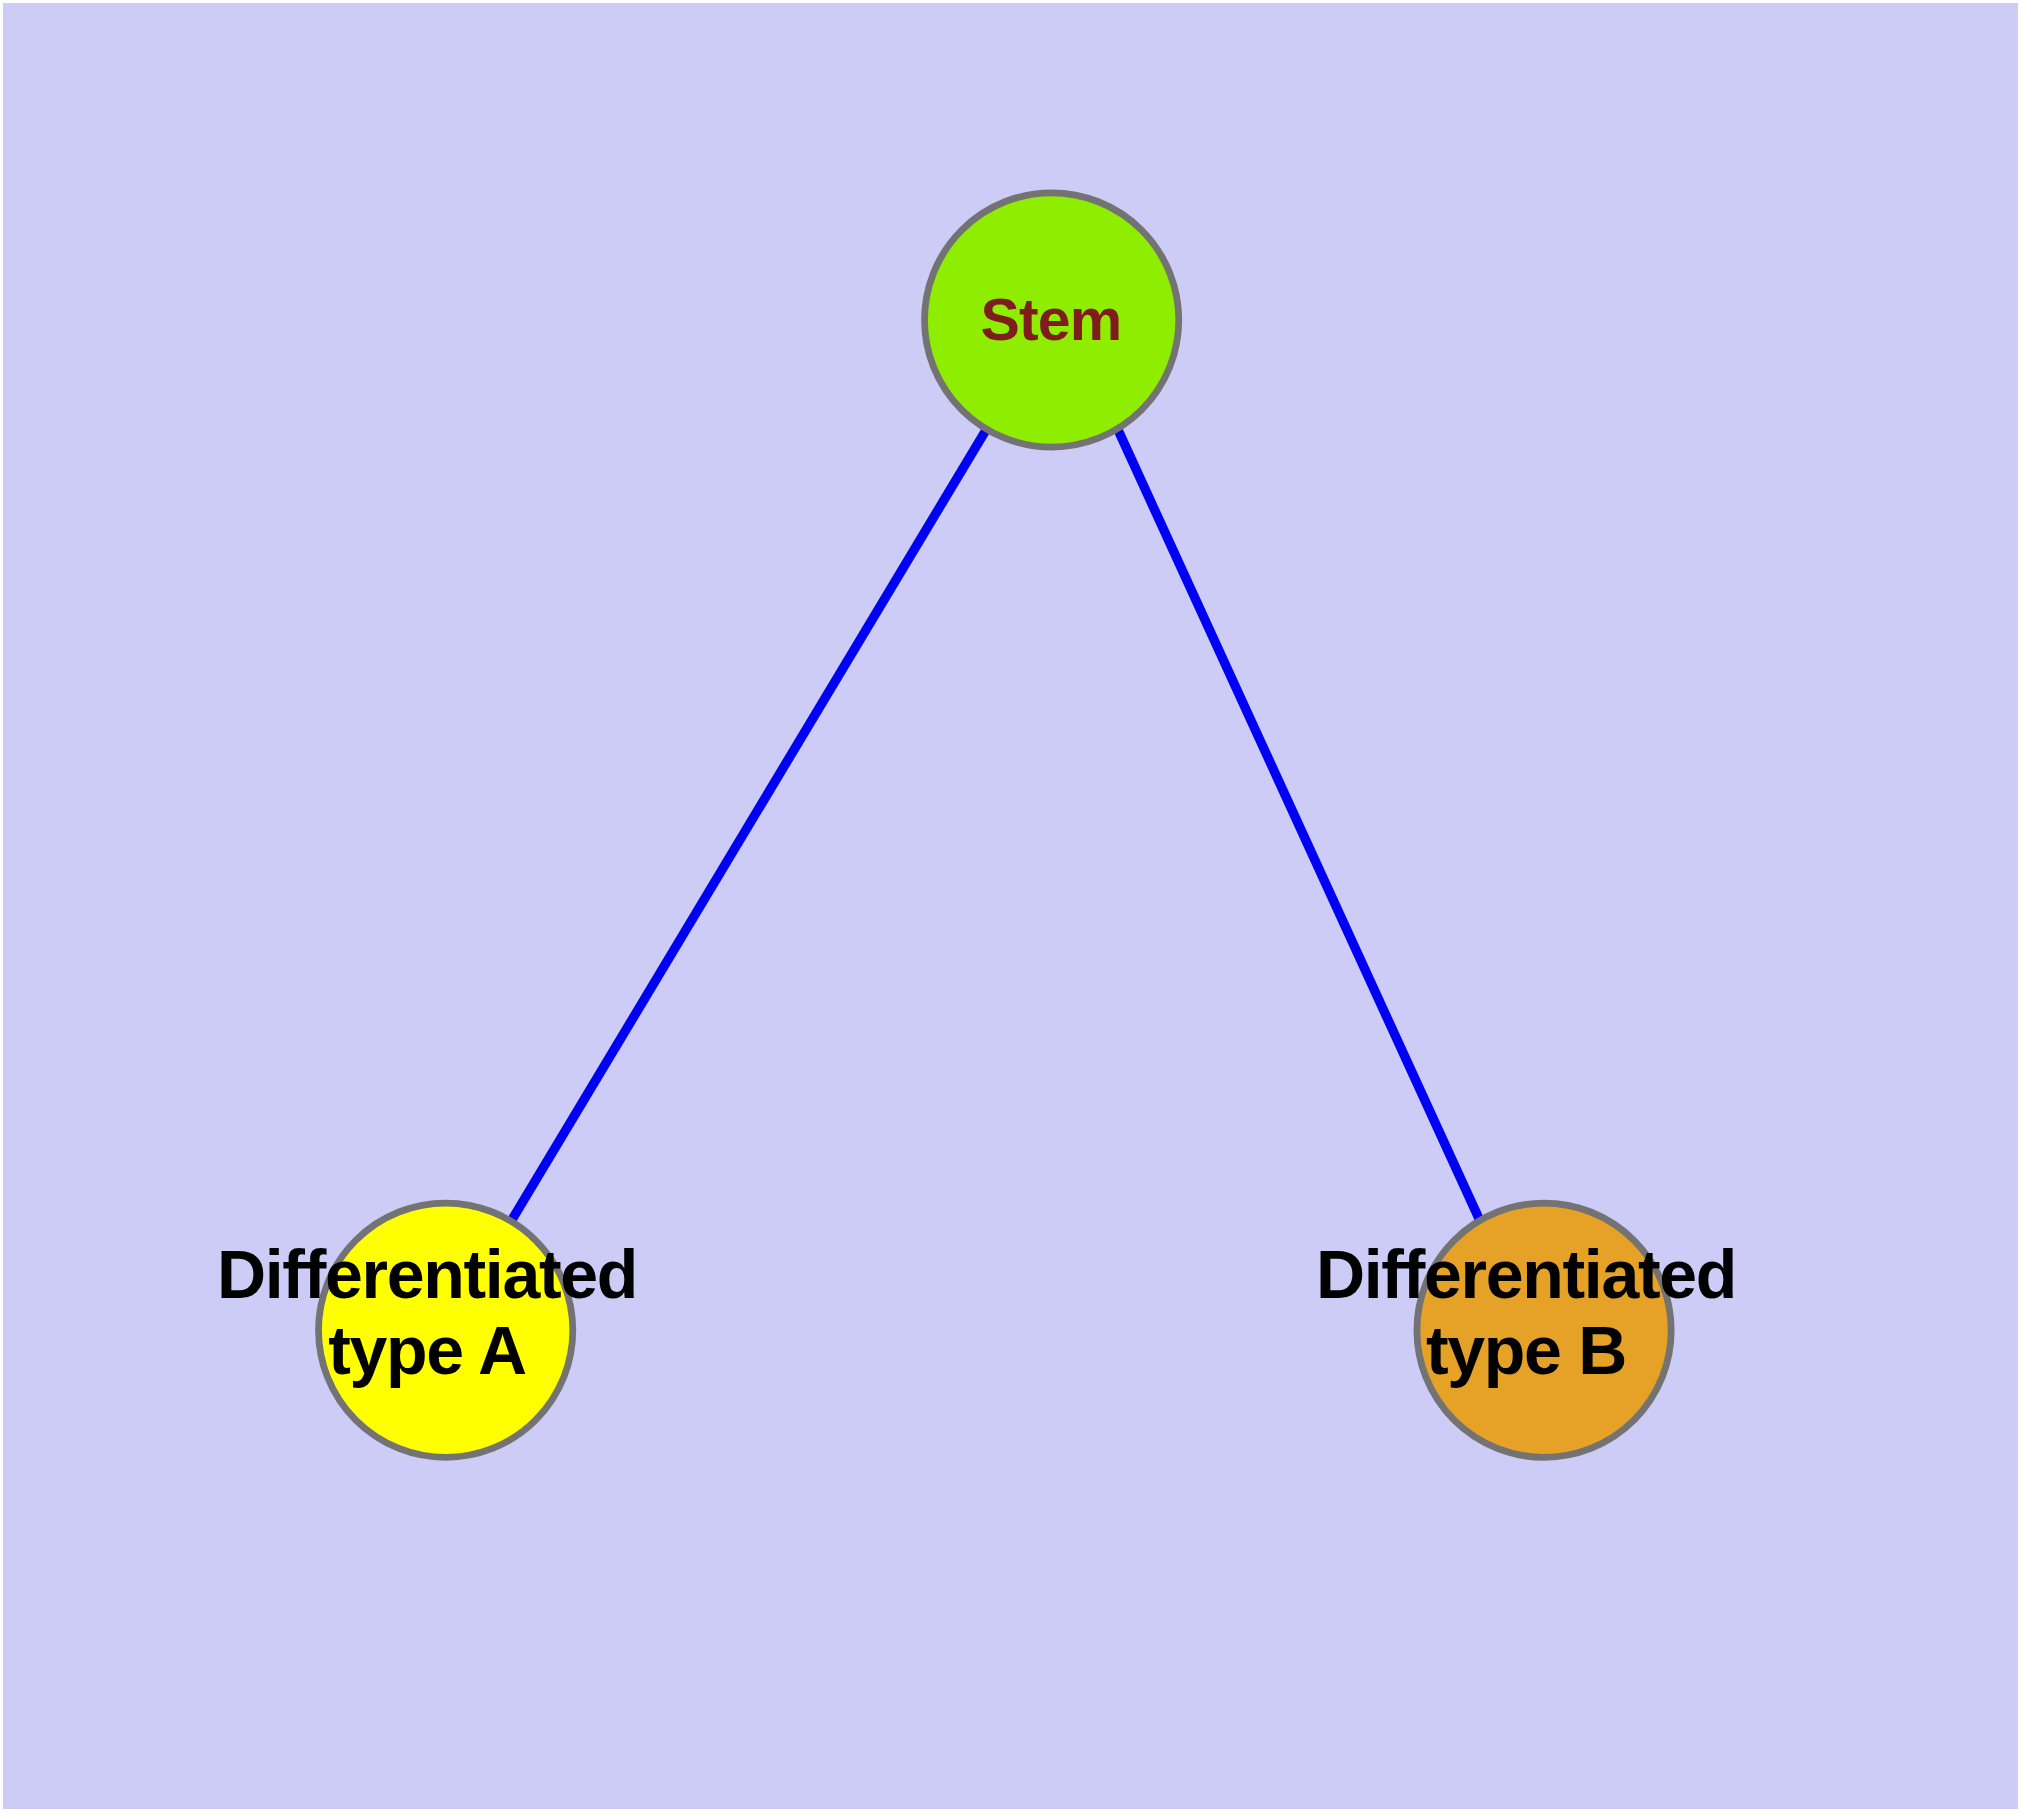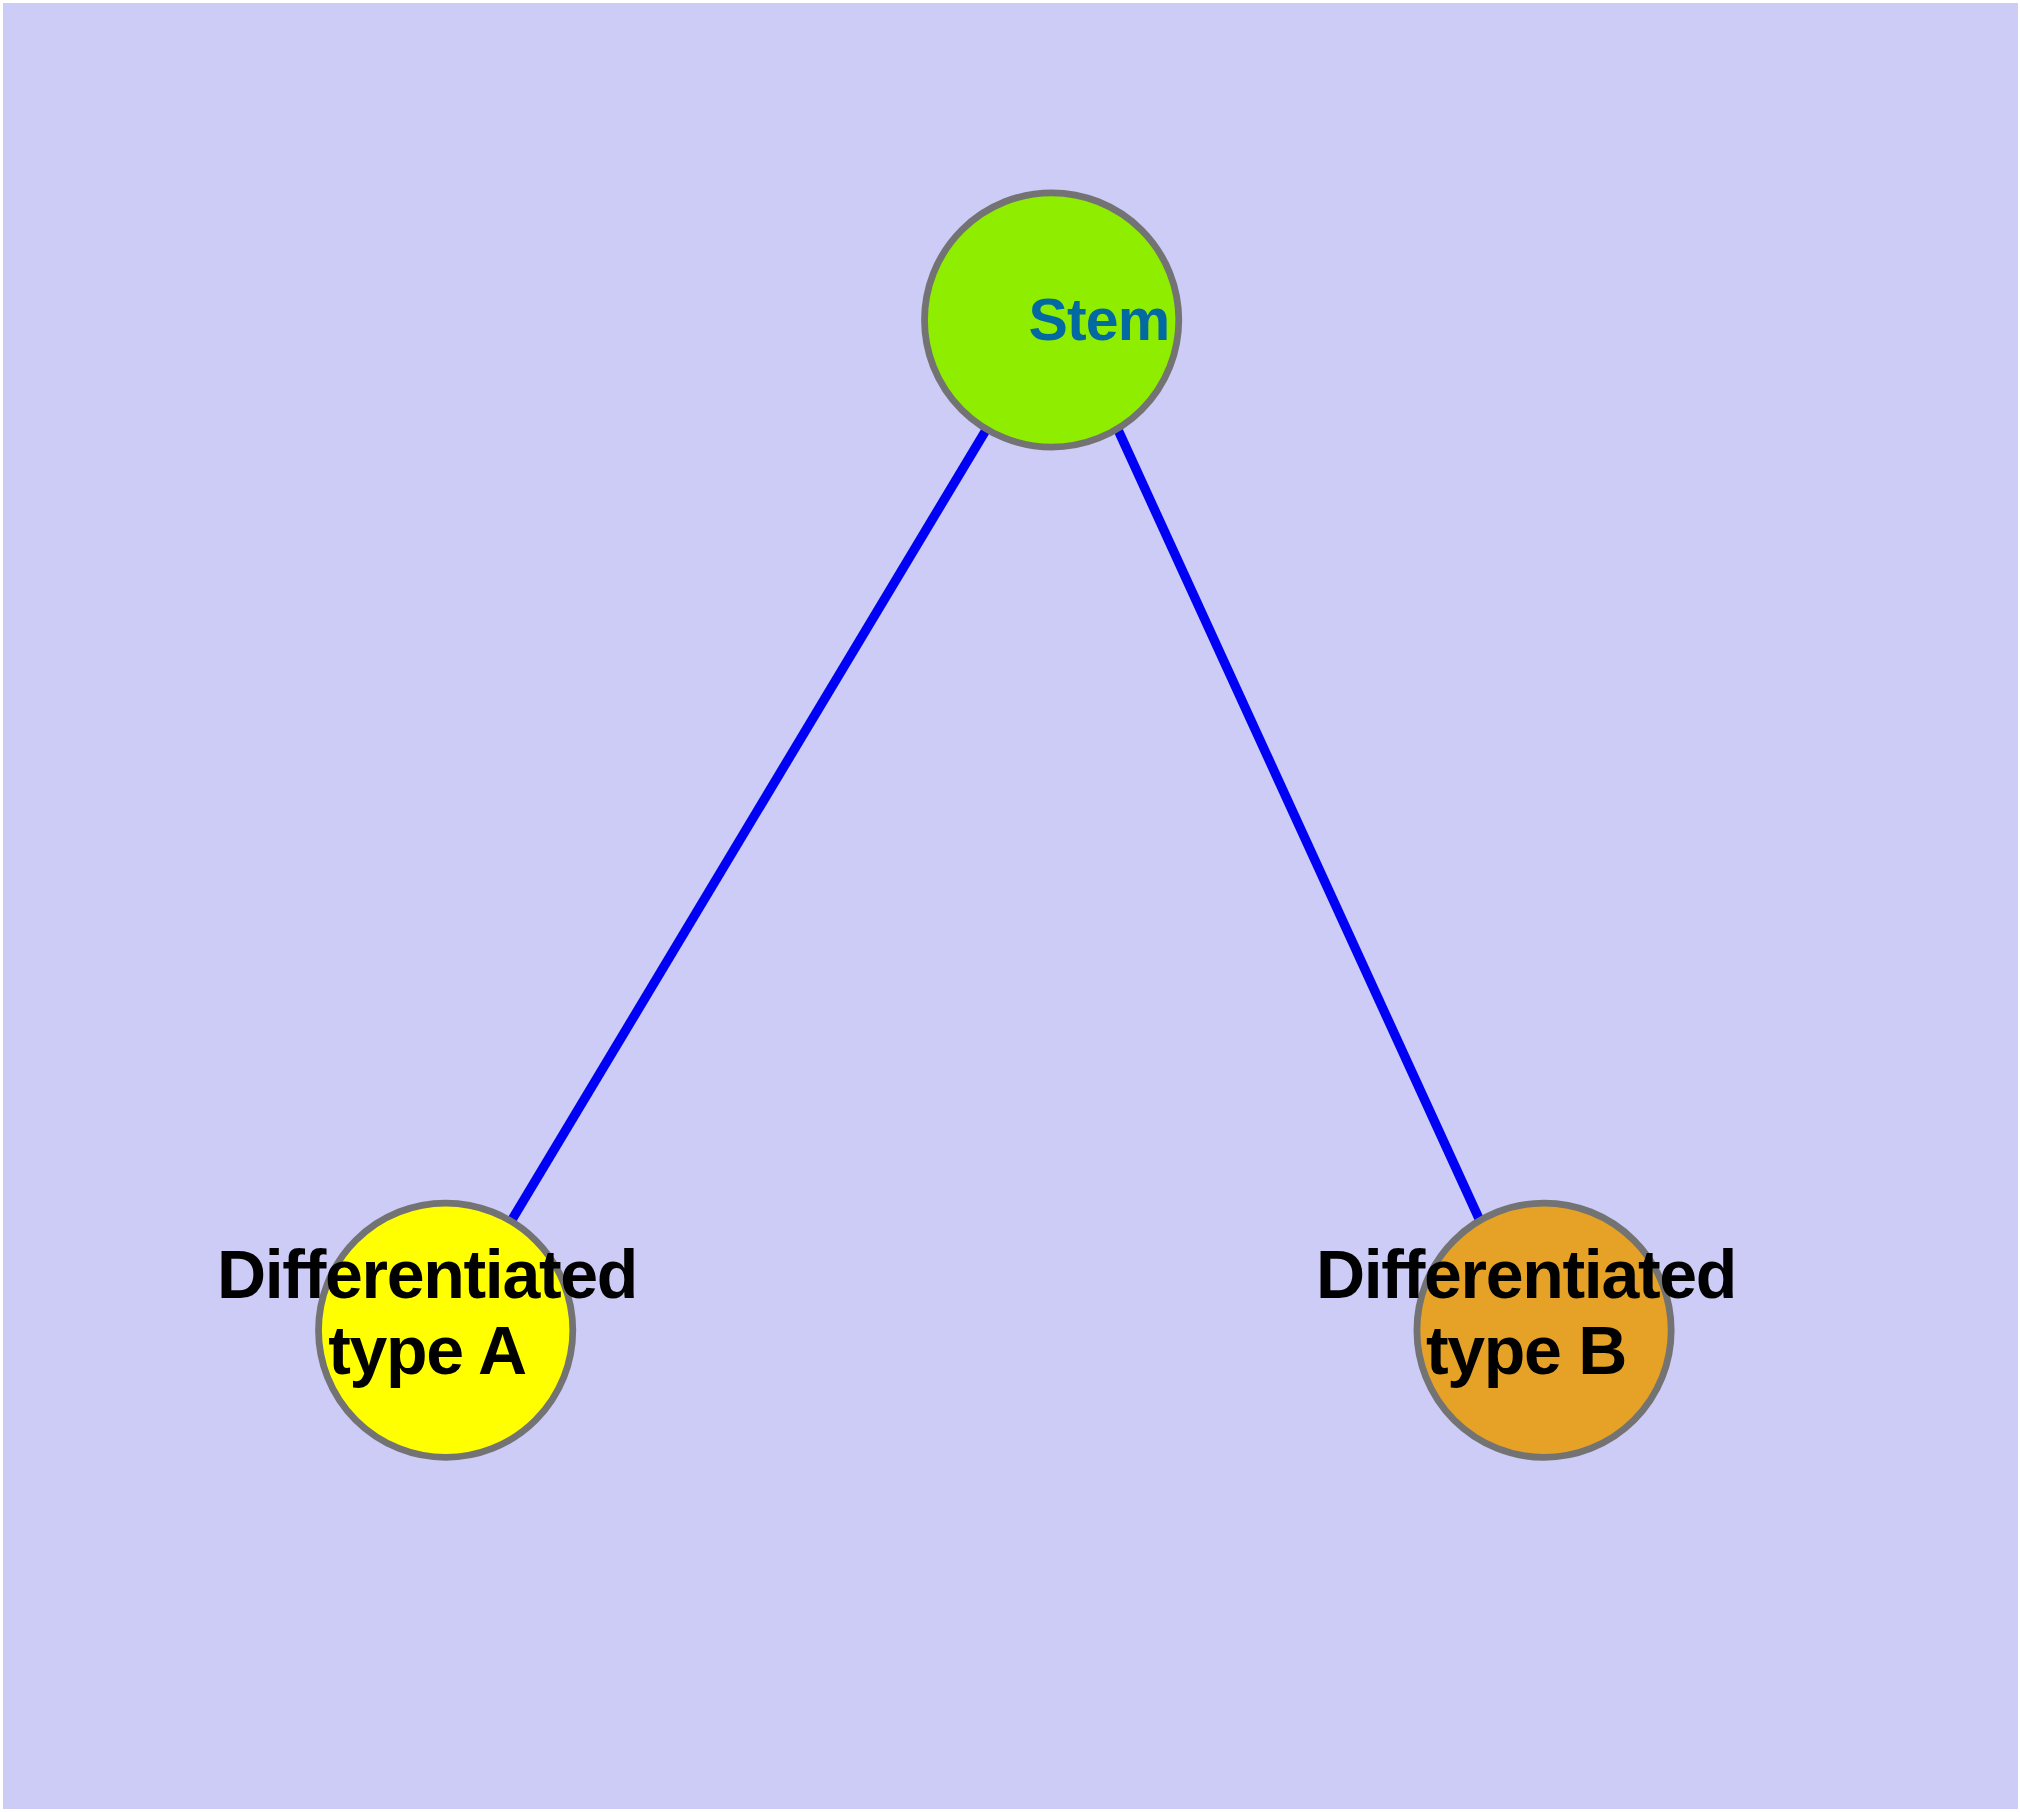--- a/index.html
+++ b/index.html
@@ -62,20 +62,20 @@
       <line stroke="#0000f5" stroke-width="11" stroke-linecap="butt" x1="1315" y1="503" x2="1742" y2="1436"></line>
     </g>
 
     <g>
       <circle cx="1237" cy="374" r="150" fill="#8fee00" stroke="#737373" stroke-width="8"></circle>
       <circle cx="522" cy="1566" r="150" fill="#ffff00" stroke="#737373" stroke-width="8"></circle>
       <circle cx="1818" cy="1566" r="150" fill="#e5a227" stroke="#737373" stroke-width="8"></circle>
     </g>
   </svg>
 
-  <div class="node-label root-label" style="left: 1096px; top: 317px; font-size: 59px; color: #0369a1;">Stem</div>
+  <div class="node-label root-label" style="left: 1048px; top: 317px; font-size: 59px; color: #7f1d1d;">Stem</div>
   <div class="node-label leaf-label" style="left: 424px; top: 1309px; font-size: 68px; color: rgb(0, 0, 0);">Differentiated
 type A</div>
   <div class="node-label leaf-label" style="left: 1523px; top: 1309px; font-size: 68px; color: rgb(0, 0, 0);">Differentiated
 type B</div>
 
 </div>
 
 
 </body></html>

